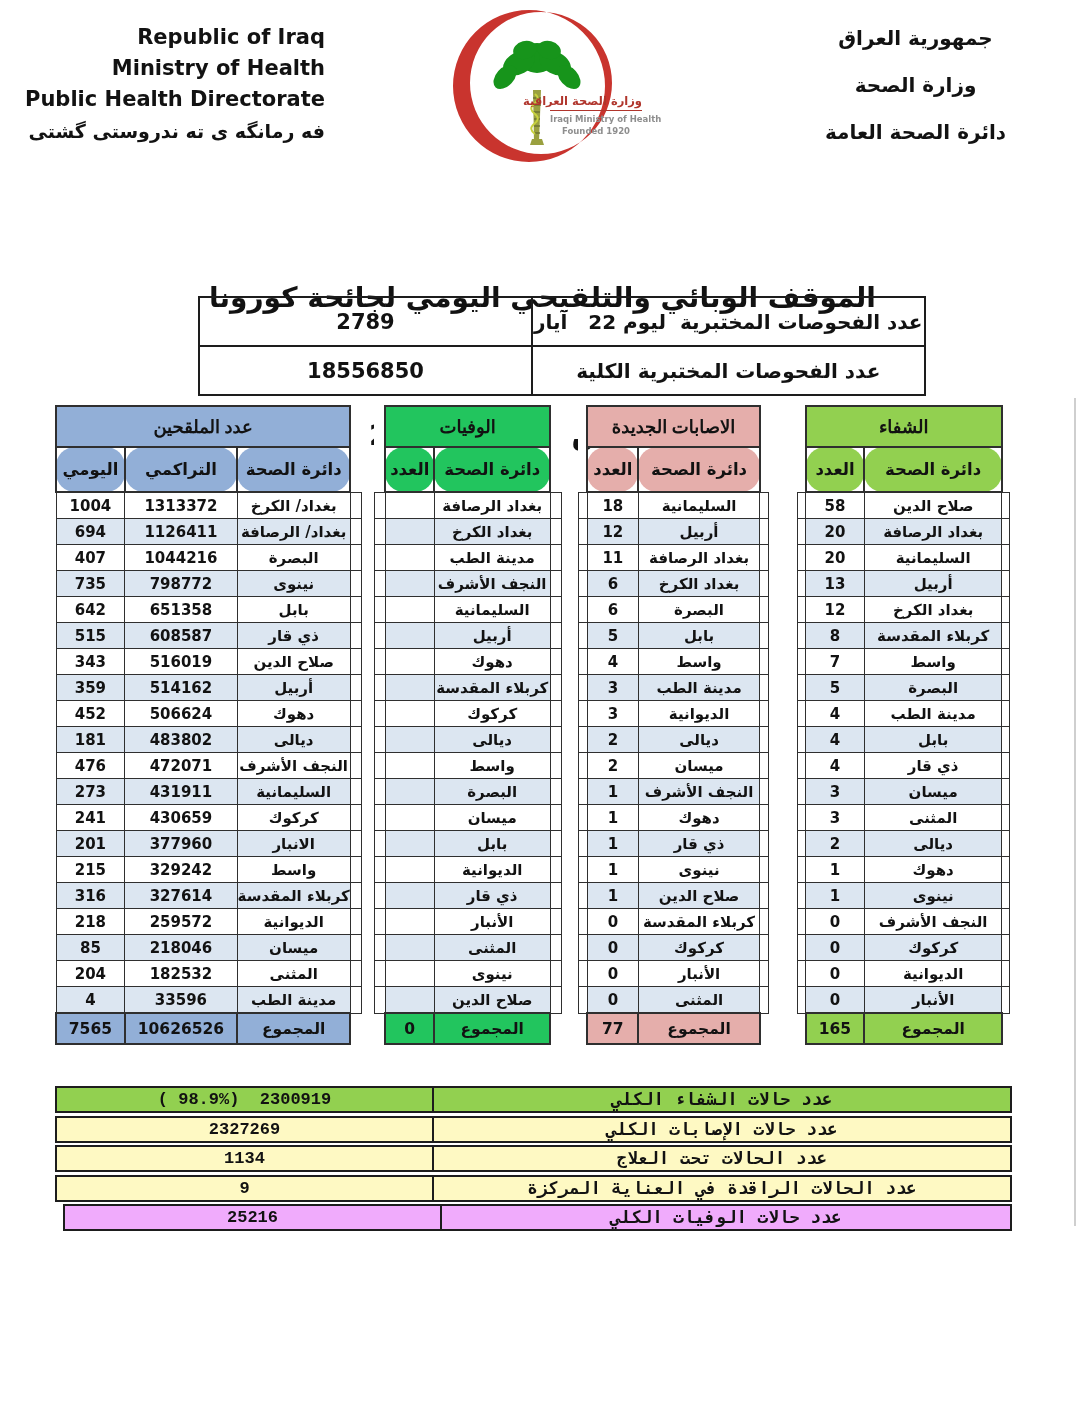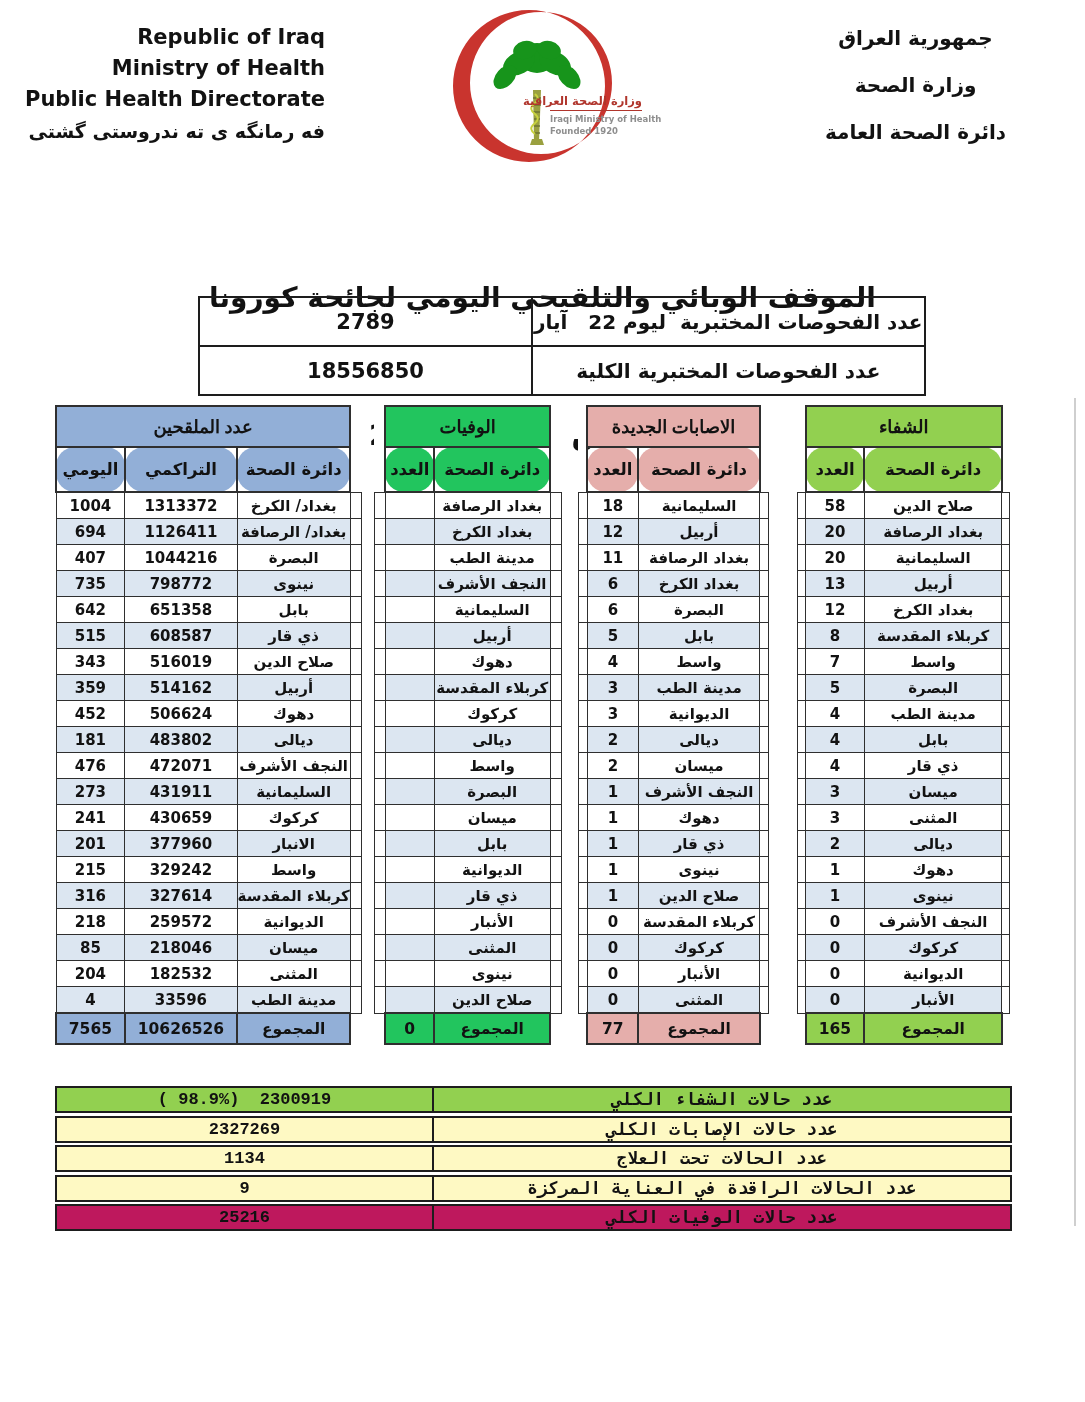--- a/index.html
+++ b/index.html
@@ -13,21 +13,21 @@
   .header-right{position:absolute;right:52px;top:26px;width:235px;text-align:center;
                 font-weight:bold;font-size:20px;direction:rtl;}
   .header-right div{margin-bottom:23px;}
 
   
   .logo{position:absolute;left:437px;top:6px;width:205px;height:165px;}
   .logo svg{position:absolute;left:0;top:0;}
   .logo-text{position:absolute;left:113px;top:88px;width:92px;}
   .logo-ar{color:#b0352c;font-size:11.5px;font-weight:bold;direction:rtl;white-space:nowrap;border-bottom:1px solid #b0352c;padding-bottom:2px;}
   .logo-en{color:#8e8e8e;font-size:8.5px;font-weight:bold;margin-top:3px;white-space:nowrap;}
-  .logo-founded{color:#8e8e8e;font-size:8.5px;font-weight:bold;margin-top:2px;white-space:nowrap;}
+  .logo-founded{color:#8e8e8e;font-size:8.5px;font-weight:bold;margin-top:2px;white-space:nowrap;text-align:center;}
 
   
   .title{position:absolute;left:0;top:183px;width:100%;text-align:center;direction:rtl;
          font-weight:bold;font-size:28px;line-height:46px;white-space:pre;}
 
   
   .tests-table{position:absolute;left:198px;top:296px;border-collapse:collapse;}
   .tests-table td{border:2.5px solid #1d1d1d;height:45px;font-weight:bold;text-align:center;}
   .t-val{width:329px;font-size:21px;}
   .t-label{width:341px;font-size:20px;direction:rtl;white-space:pre;}
@@ -53,21 +53,21 @@
   .t-green .fill{background:#92d050;margin-top:20px;}
 
   
   .summary{position:absolute;left:55px;top:1086px;width:957px;}
   .sum-row{display:flex;height:23px;border:2.5px solid #1d1d1d;margin-bottom:2.5px;font-weight:bold;font-family:Liberation Mono, monospace;}
   .sum-val{width:375px;border-right:2.5px solid #1d1d1d;display:flex;align-items:center;justify-content:center;
            font-size:17px;direction:ltr;white-space:pre;}
   .sum-label{flex:1;direction:rtl;display:flex;align-items:center;justify-content:center;font-size:17.5px;}
   .sum-row.green{background:#92d050;}
   .sum-row.pink{background:#fef9c3;}
-  .sum-row.beige{background:#be185d;}
+  .sum-row.beige{background:#f0abfc;margin-left:8px;}
 
   
   .scan-line{position:absolute;right:9px;top:398px;width:2px;height:828px;background:#cfcfcf;}
 </style>
 </head>
 <body>
 
 <div class="page">
 
   <div class="header-left">

